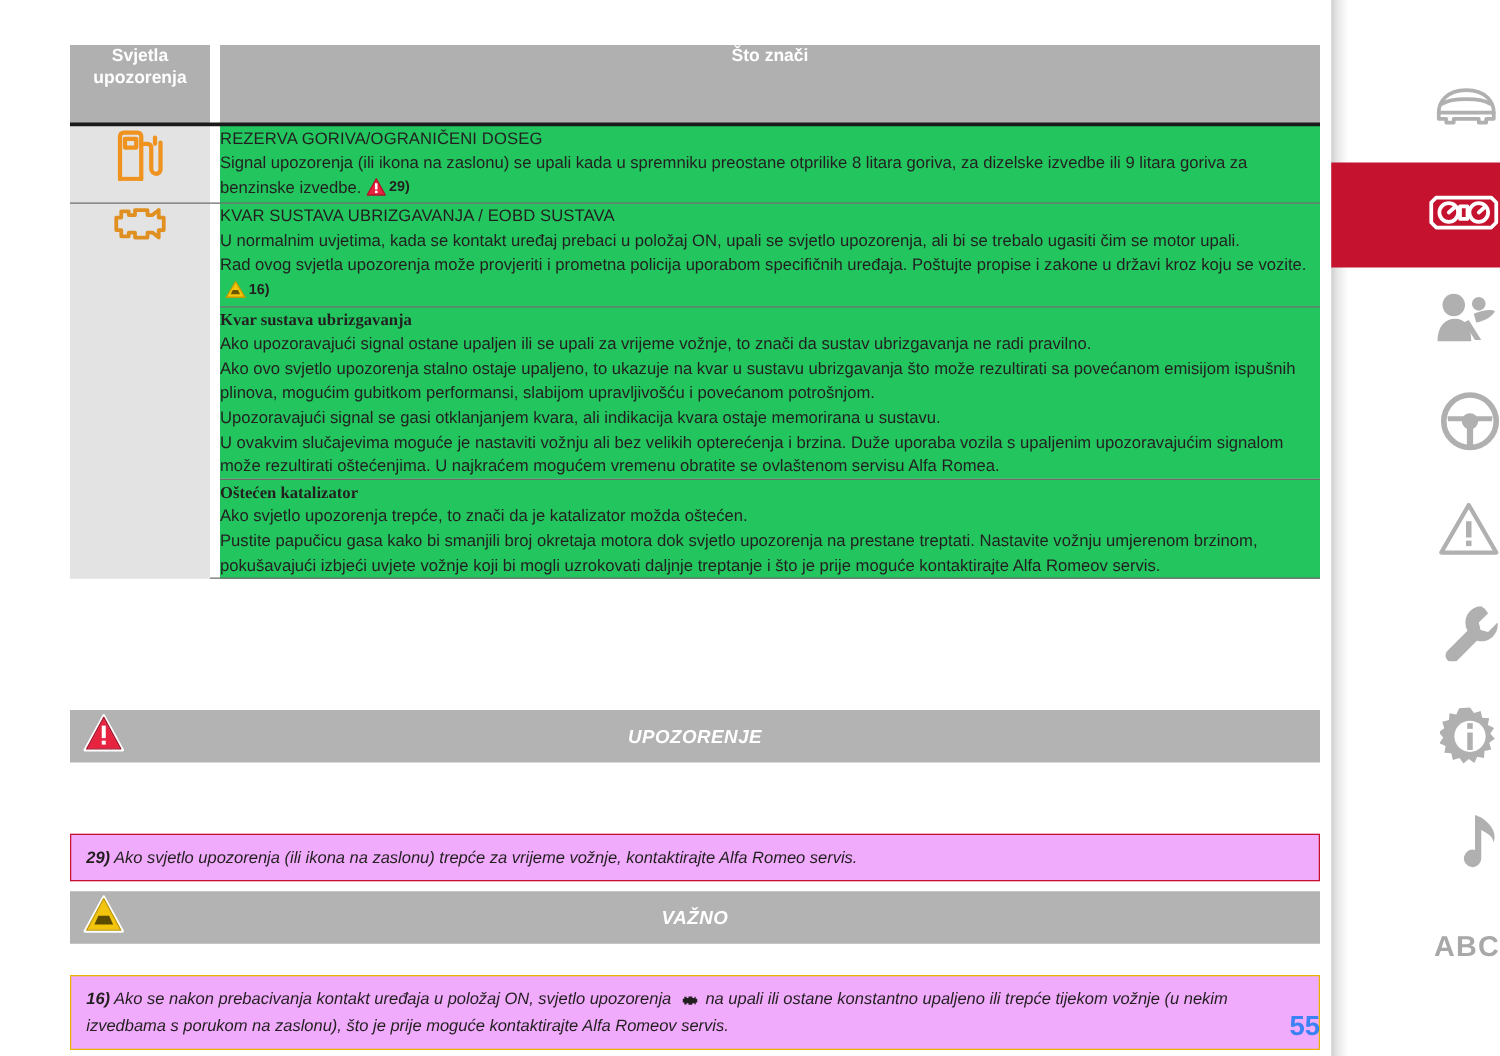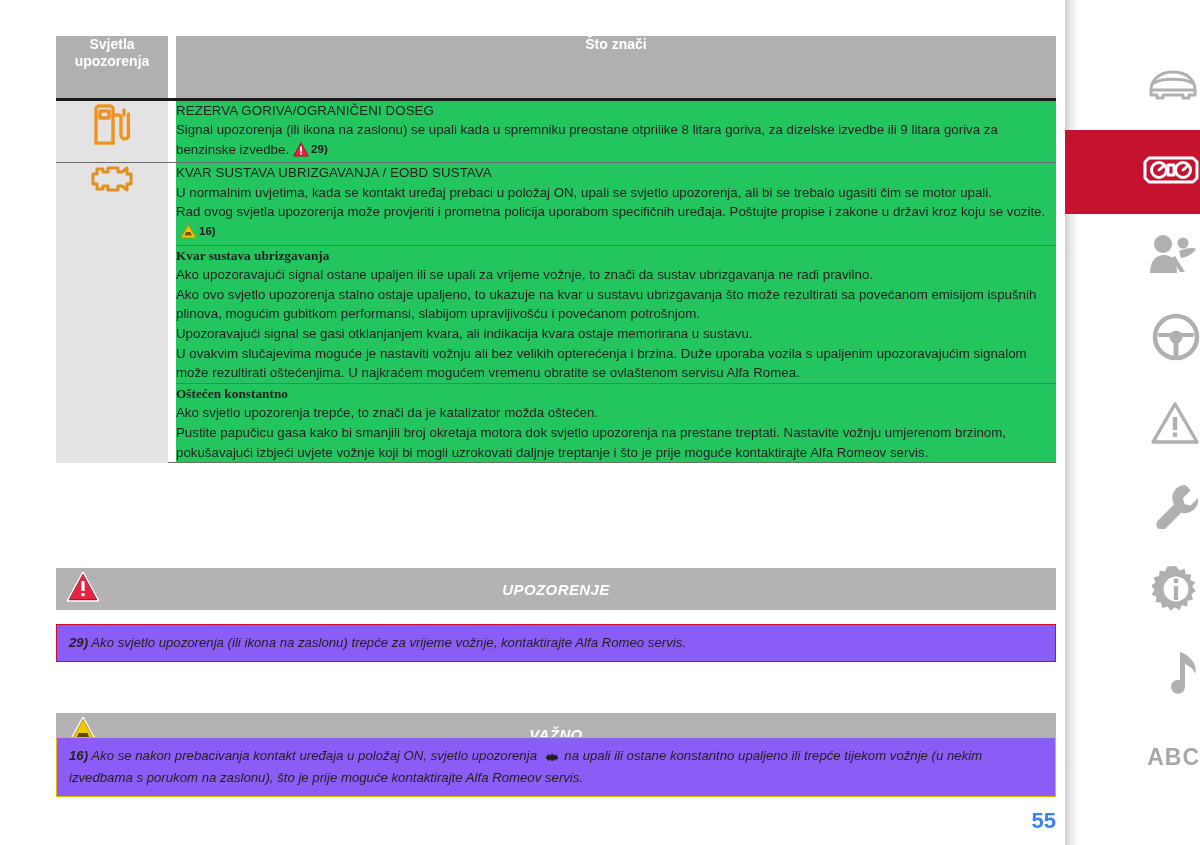--- a/index.html
+++ b/index.html
@@ -87,26 +87,27 @@
     letter-spacing: .4px;
   }
   .banner-ico {
     position: absolute;
     left: 10px; top: 50%;
     transform: translateY(-50%);
   }
   .note-box {
     position: absolute;
     left: 0; width: 1000px;
-    background: #8b5cf6;
+    background: #f0abfc;
     font-style: italic;
     font-size: 13.2px;
     line-height: 19px;
     color: #231f20;
     padding: 8px 12px 9px 12px;
+    margin-top: 43px;
   }
   .note-red { border: 1px solid #c8102e; }
   .note-yel { border: 1px solid #e8b400; }
   .note-num { font-weight: bold; font-style: italic; }
 
   
   #rail {
     position: absolute;
     right: 0; top: 0;
     width: 135px; height: 845px;
@@ -199,21 +200,21 @@
             <p class="para">Ako upozoravajući signal ostane upaljen ili se upali za vrijeme vožnje, to znači da sustav ubrizgavanja ne radi pravilno.</p>
             <p class="para">Ako ovo svjetlo upozorenja stalno ostaje upaljeno, to ukazuje na kvar u sustavu ubrizgavanja što može rezultirati sa povećanom emisijom ispušnih plinova, mogućim gubitkom performansi, slabijom upravljivošću i povećanom potrošnjom.</p>
             <p class="para">Upozoravajući signal se gasi otklanjanjem kvara, ali indikacija kvara ostaje memorirana u sustavu.</p>
             <p class="para">U ovakvim slučajevima moguće je nastaviti vožnju ali bez velikih opterećenja i brzina. Duže uporaba vozila s upaljenim upozoravajućim signalom može rezultirati oštećenjima. U najkraćem mogućem vremenu obratite se ovlaštenom servisu Alfa Romea.</p>
           </td>
         </tr>
 
         <tr class="row-div">
           <td class="spacer-cell"></td>
           <td class="text-cell">
-            <span class="sub-h">Oštećen konstantno</span>
+            <span class="sub-h">Oštećen katalizator</span>
             <p class="para">Ako svjetlo upozorenja trepće, to znači da je katalizator možda oštećen.</p>
             <p class="para">Pustite papučicu gasa kako bi smanjili broj okretaja motora dok svjetlo upozorenja na prestane treptati. Nastavite vožnju umjerenom brzinom, pokušavajući izbjeći uvjete vožnje koji bi mogli uzrokovati daljnje treptanje i što je prije moguće kontaktirajte Alfa Romeov servis.</p>
           </td>
         </tr>
 
       </tbody>
     </table>
 
     <div class="banner" style="top:568px;">
       <span class="banner-ico">

